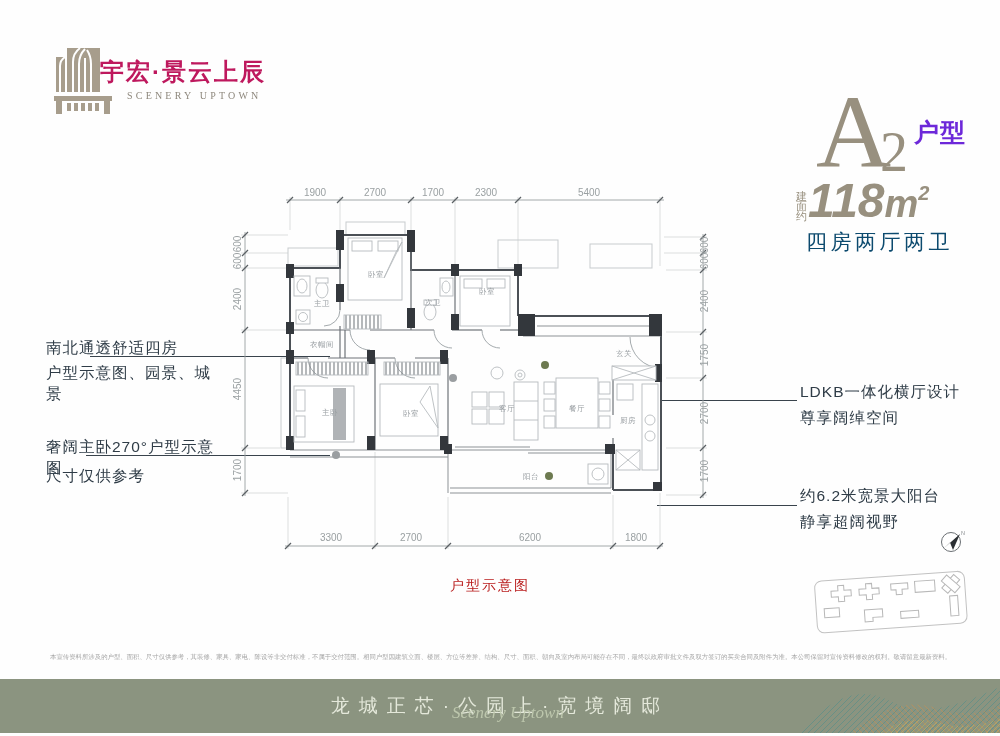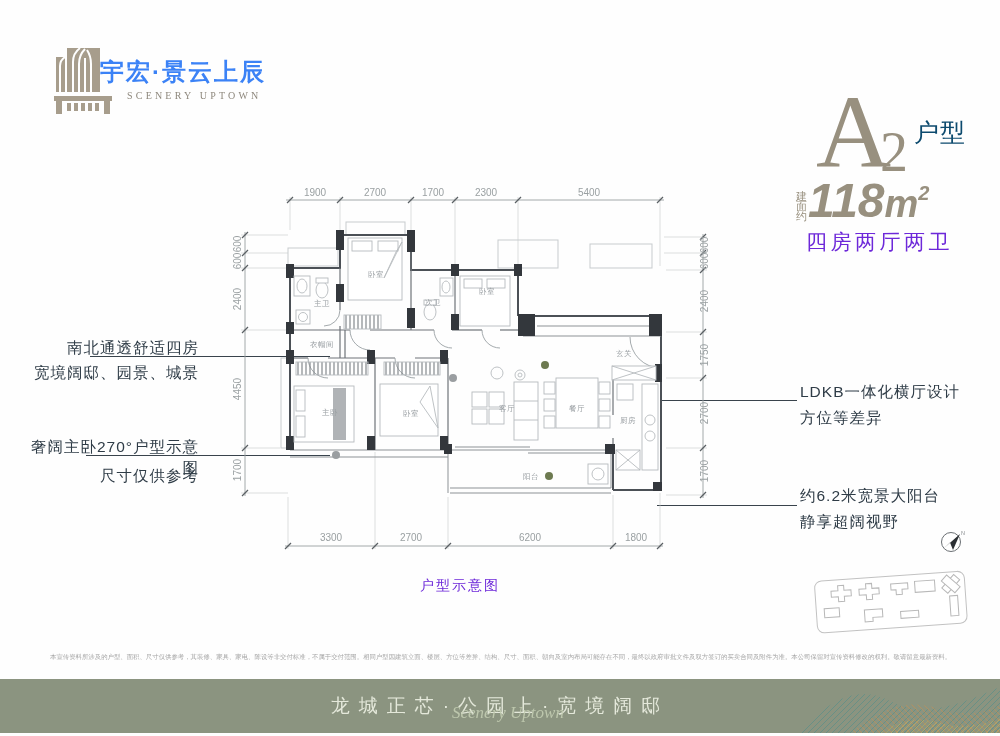--- a/index.html
+++ b/index.html
@@ -3,38 +3,38 @@
 <meta charset="utf-8">
 <title>A2户型</title>
 <style>
   html,body{margin:0;padding:0;}
   body{
     width:1000px;height:736px;position:relative;overflow:hidden;
     background:#fefefe;font-family:"Liberation Sans","DejaVu Sans",sans-serif;
   }
   .abs{position:absolute;}
   
-  .logo-cn{left:100px;top:56px;font-size:24px;font-weight:600;letter-spacing:2px;color:#3b82f6;}
+  .logo-cn{left:100px;top:56px;font-size:24px;font-weight:600;letter-spacing:2px;color:#be185d;}
   .logo-en{left:127px;top:90px;font-size:10px;letter-spacing:3.2px;color:#8e887d;font-family:"Liberation Serif",serif;}
   
   .u-letter{left:816px;top:80px;font-size:104px;line-height:1;font-family:"Liberation Serif","DejaVu Serif",serif;color:#98907f;}
   .u-number{left:880px;top:124px;font-size:56px;line-height:1;font-family:"Liberation Serif","DejaVu Serif",serif;color:#98907f;}
-  .u-type{left:914px;top:119px;font-size:25px;line-height:26px;color:#0c4a6e;letter-spacing:1px;}
+  .u-type{left:914px;top:119px;font-size:25px;line-height:26px;color:#6d28d9;letter-spacing:1px;font-weight:bold;}
   .u-areaprefix{left:796px;top:191px;width:10px;font-size:11px;line-height:10px;color:#98907f;word-break:break-all;}
   .u-area{left:808px;top:177px;color:#98907f;font-weight:600;font-size:48px;line-height:1;font-style:italic;}
   .u-area .mm{font-size:38px;font-weight:600;}
   .u-area sup{font-size:20px;font-weight:600;}
-  .u-layout{left:806px;top:228px;font-size:21px;letter-spacing:3.5px;color:#6d28d9;}
+  .u-layout{left:806px;top:228px;font-size:21px;letter-spacing:3.5px;color:#0c4a6e;}
   
   .ann{font-size:15.5px;color:#2f3c47;letter-spacing:1px;}
-  .ann-l{width:178px;text-align:right;left:21px;}
+  .ann-l{width:178px;text-align:left;left:46px;}
   .ann-r{left:800px;width:190px;text-align:left;}
   .leader{height:1px;background:#39434c;}
   
-  .caption{left:420px;top:577px;width:140px;text-align:left;font-size:14px;letter-spacing:2px;color:#6d28d9;}
+  .caption{left:420px;top:577px;width:140px;text-align:center;font-size:14px;letter-spacing:2px;color:#b91c1c;}
   .disclaimer{left:50px;top:653px;width:900px;text-align:center;font-size:6.4px;color:#a6a6a6;white-space:nowrap;}
   .footer{left:0;top:679px;width:1000px;height:54px;background:#8b9480;}
   .footer-slogan{left:0;top:693px;width:1000px;text-align:center;font-size:19px;letter-spacing:9px;color:#e4e8da;}
   .footer-script{left:452px;top:703px;font-size:17px;font-style:italic;color:#c3cdb2;opacity:.9;font-family:"Liberation Serif",serif;}
 </style>
 </head>
 <body>
 
 <svg class="abs" style="left:54px;top:44px" width="64" height="74">
   <g fill="#a79d8c">
@@ -62,29 +62,29 @@
 
 <div class="abs u-letter">A</div>
 <div class="abs u-number">2</div>
 <div class="abs u-type">户型</div>
 <div class="abs u-areaprefix">建面约</div>
 <div class="abs u-area"><span>118</span><span class="mm">m</span><sup>2</sup></div>
 <div class="abs u-layout">四房两厅两卫</div>
 
 <div class="abs ann ann-l" style="top:338px">南北通透舒适四房</div>
 <div class="abs leader" style="left:90px;top:356px;width:240px"></div>
-<div class="abs ann ann-l" style="top:363px">宽境阔邸、园景、城景</div>
+<div class="abs ann ann-l" style="top:363px">户型示意图、园景、城景</div>
 
 <div class="abs ann ann-l" style="top:437px">奢阔主卧270°户型示意图</div>
 <div class="abs leader" style="left:86px;top:455px;width:244px"></div>
 <div class="abs ann ann-l" style="top:466px">尺寸仅供参考</div>
 
 <div class="abs ann ann-r" style="top:382px">LDKB一体化横厅设计</div>
 <div class="abs leader" style="left:661px;top:400px;width:136px"></div>
-<div class="abs ann ann-r" style="top:408px">方位等差异</div>
+<div class="abs ann ann-r" style="top:408px">尊享阔绰空间</div>
 
 <div class="abs ann ann-r" style="top:486px">约6.2米宽景大阳台</div>
 <div class="abs leader" style="left:657px;top:505px;width:140px"></div>
 <div class="abs ann ann-r" style="top:512px">静享超阔视野</div>
 
 <svg class="abs" style="left:220px;top:180px" width="560" height="430" viewBox="220 180 560 430">
   <defs>
     <pattern id="hatchv" width="4" height="14" patternUnits="userSpaceOnUse">
       <path d="M2,0 V14" stroke="#83888c" stroke-width="1.2"></path>
     </pattern>

